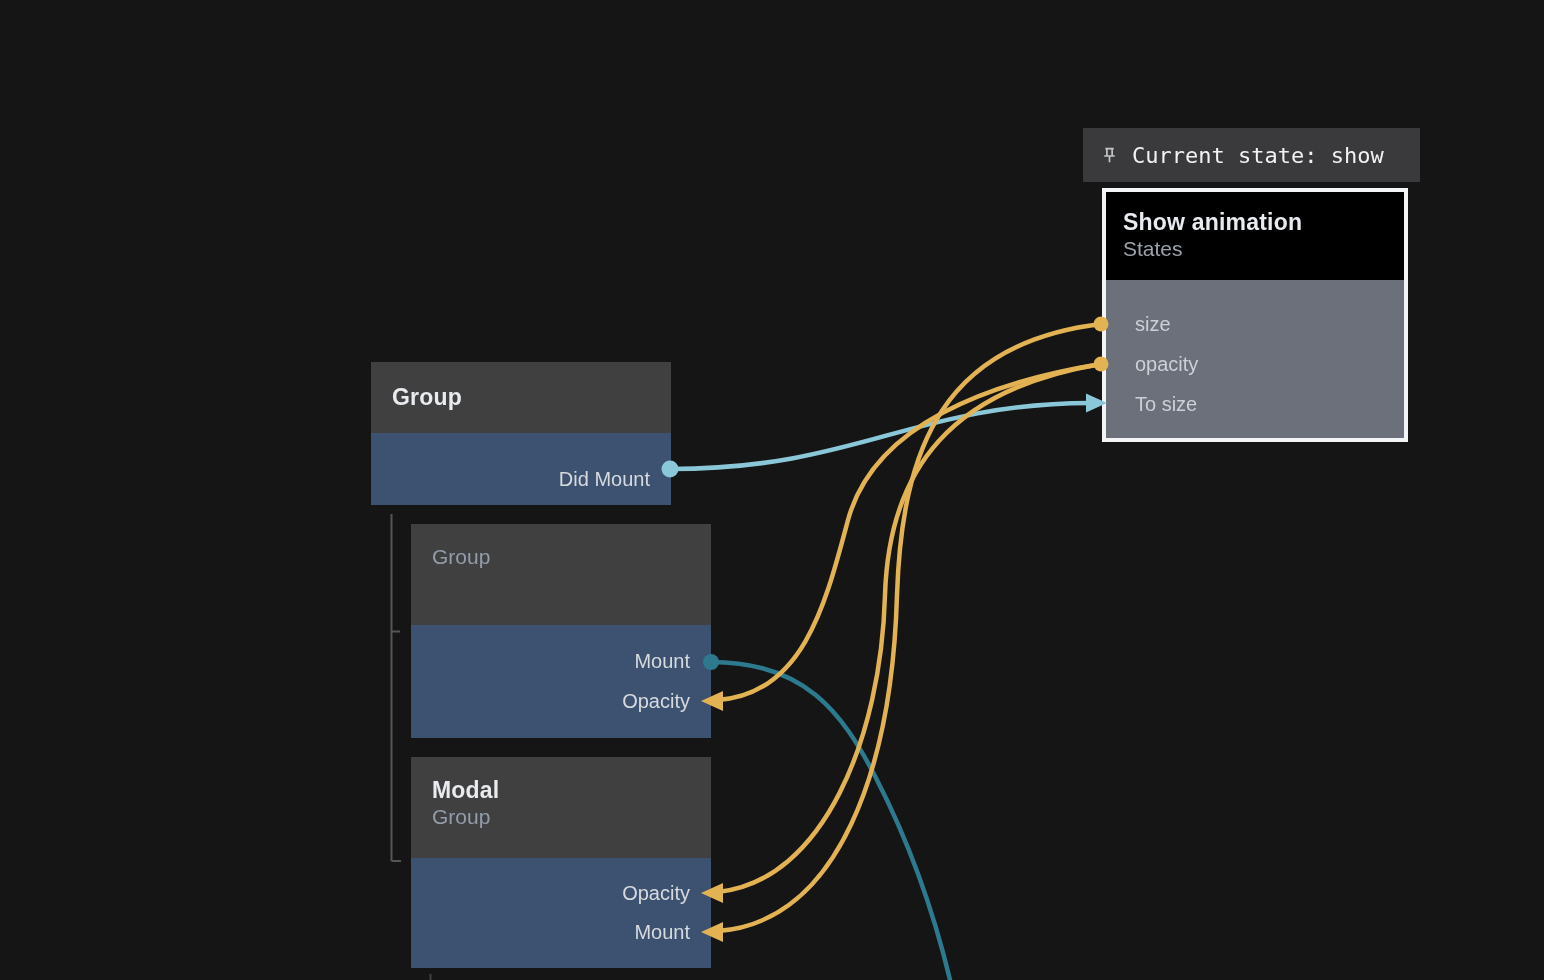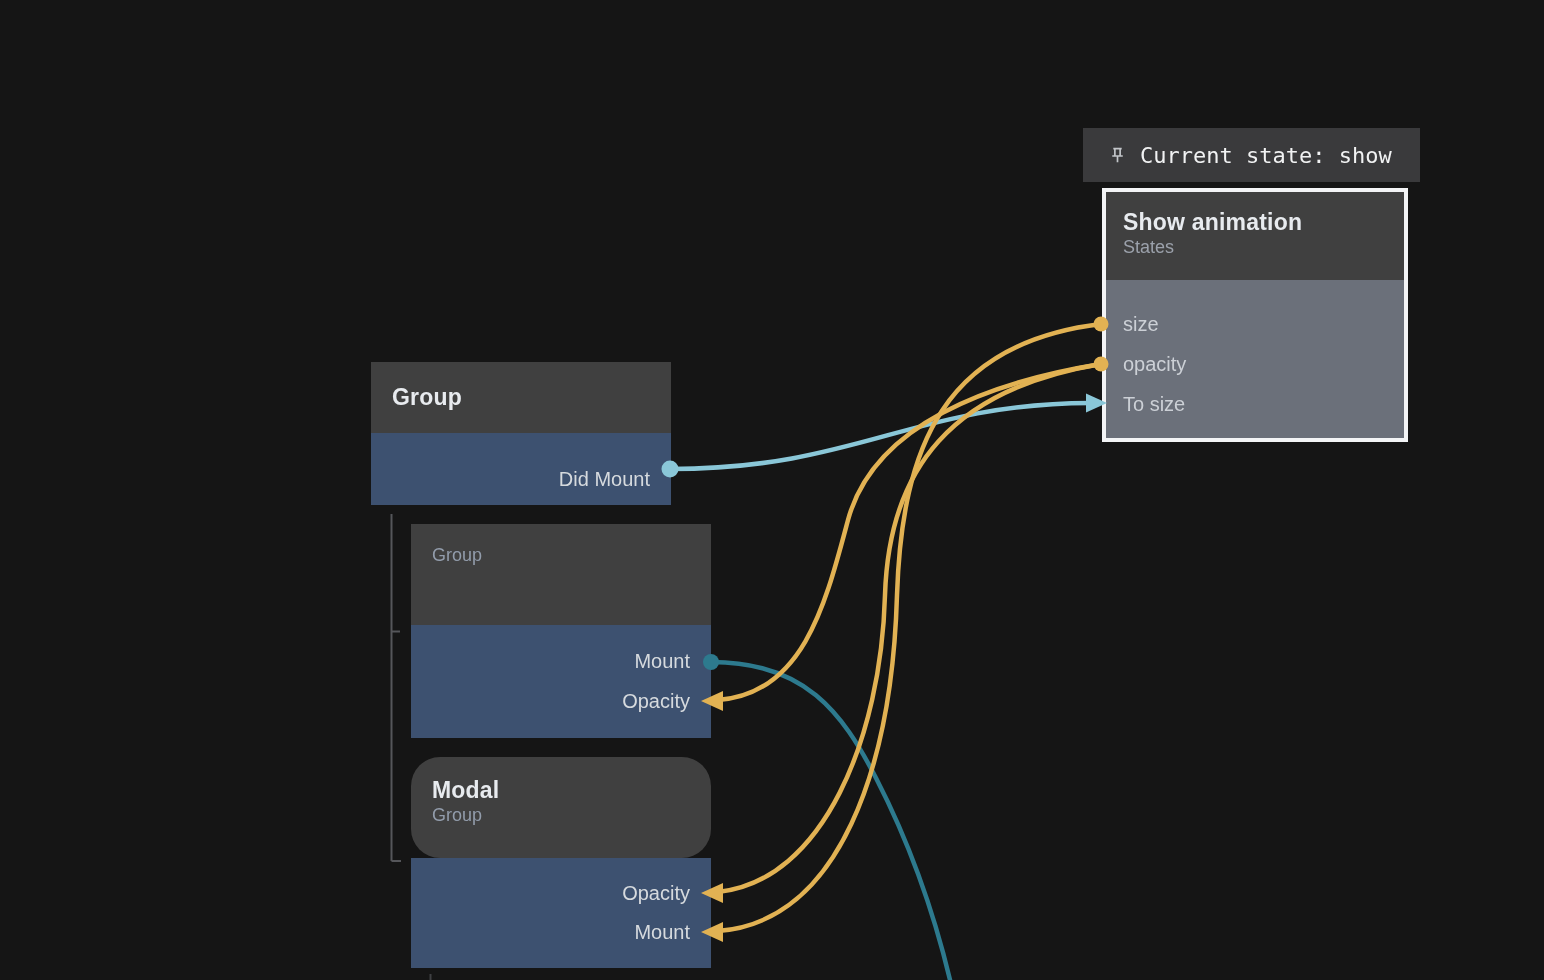--- a/index.html
+++ b/index.html
@@ -7,38 +7,38 @@
     position:relative;width:1544px;height:980px;overflow:hidden;
     background:#151515;
     font-family:"Liberation Sans", sans-serif;
     -webkit-font-smoothing:antialiased;
   }
   
   .node{position:absolute;box-sizing:border-box;}
   .node-blue .hdr{background:#404040;box-sizing:border-box;}
   .node-blue .body{background:#3d5170;}
   .title{font-size:23px;font-weight:bold;color:#e8ebef;letter-spacing:.2px;}
-  .subtitle{font-size:18px;color:#929cab;margin-top:1px;}
+  .subtitle{font-size:21px;color:#929cab;margin-top:1px;}
   .port-label{
     position:absolute;font-size:20px;line-height:24px;color:#d6dade;white-space:nowrap;
   }
   .port-right{right:21px;text-align:right;}
   .port-left{left:17px;text-align:left;}
   
   .node-state{
     border:4px solid #f3f4f6;background:#6b707a;
   }
-  .node-state .hdr{background:#404040;padding:17px 0 0 17px;height:88px;box-sizing:border-box;}
+  .node-state .hdr{background:#000000;padding:17px 0 0 17px;height:88px;box-sizing:border-box;}
   .node-state .subtitle{color:#9ba1ab;}
-  .node-state .port-label{color:#ccd0d6;}
+  .node-state .port-label{color:#ccd0d6;margin-left:12px;}
   
   .state-badge{
     position:absolute;left:1083px;top:128px;width:337px;height:54px;
     background:#3a3a3c;display:flex;align-items:center;gap:12px;
-    padding-left:24px;box-sizing:border-box;
+    padding-left:16px;box-sizing:border-box;
     font-family:"DejaVu Sans Mono","Liberation Mono",monospace;
     font-size:22px;color:#f1f2f3;white-space:nowrap;
   }
   .svg-layer{position:absolute;left:0;top:0;pointer-events:none;}
 </style>
 </head>
 <body>
 
 <div class="canvas">
 
@@ -70,21 +70,21 @@
   <div class="node node-blue" style="left:411px;top:524px;width:300px;height:214px;">
     <div class="hdr" style="height:101px;padding:20px 0 0 21px;">
       <div class="subtitle">Group</div>
     </div>
     <div class="body" style="height:113px;"></div>
     <div class="port-label port-right" style="top:125px">Mount</div>
     <div class="port-label port-right" style="top:165px">Opacity</div>
   </div>
 
   <div class="node node-blue" style="left:411px;top:757px;width:300px;height:211px;">
-    <div class="hdr" style="height:101px;padding:20px 0 0 21px;border-radius:29px;">
+    <div class="hdr" style="height:101px;padding:20px 0 0 21px;">
       <div class="title">Modal</div>
       <div class="subtitle">Group</div>
     </div>
     <div class="body" style="height:110px;"></div>
     <div class="port-label port-right" style="top:124px">Opacity</div>
     <div class="port-label port-right" style="top:163px">Mount</div>
   </div>
 
   <svg class="svg-layer" width="1544" height="980" viewBox="0 0 1544 980">
 

